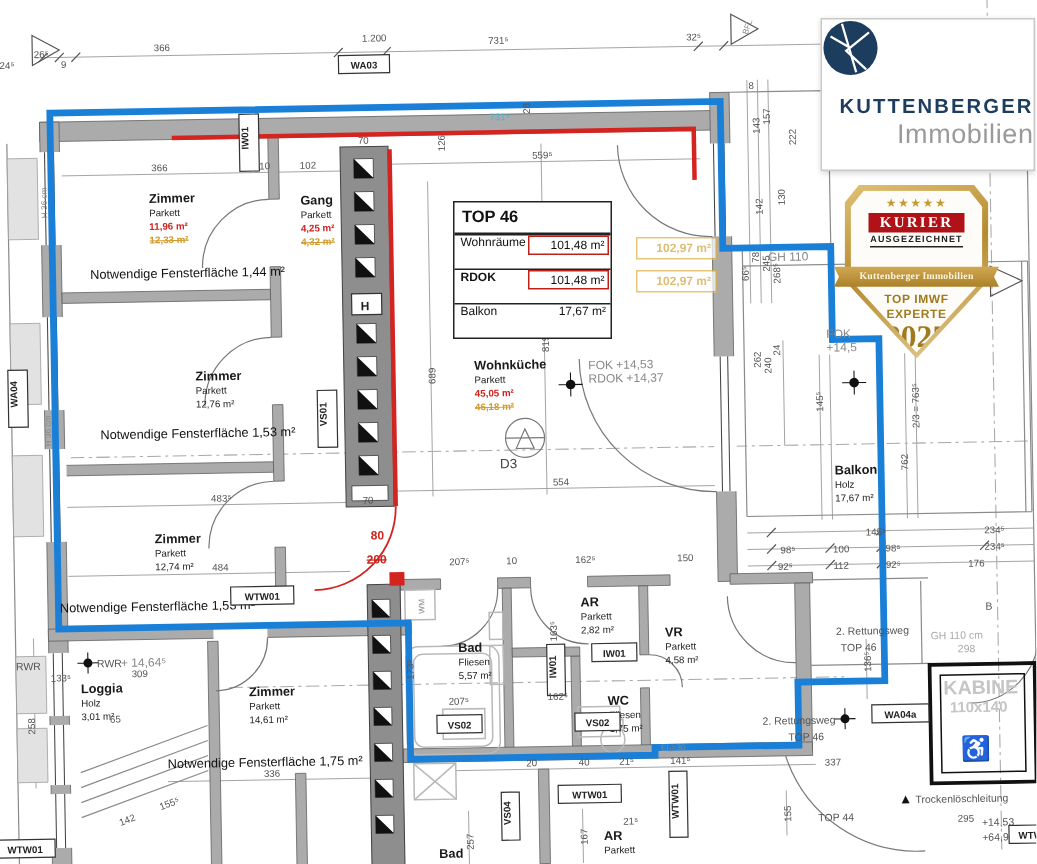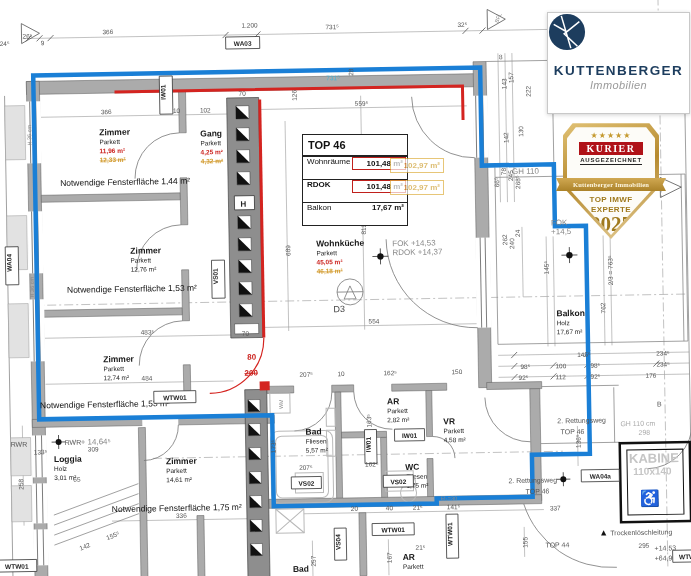--- a/index.html
+++ b/index.html
@@ -41,32 +41,32 @@
   .boxl{fill:#fff;stroke:#333;stroke-width:.8;}
   .boxt{font-size:6.5px;font-weight:bold;fill:#222;text-anchor:middle;}
   .vsmall{font-size:5.5px;fill:#888;}
 
   
   .areatable{position:absolute;left:302px;top:134px;width:104px;border:1.6px solid #222;background:#fff;}
   .at-head{height:20px;line-height:20px;padding-left:5px;font-size:11px;font-weight:bold;color:#111;border-bottom:1.2px solid #222;}
   .at-row{display:flex;align-items:flex-start;height:22px;border-top:1px solid #222;font-size:8px;color:#111;}
   .at-row:first-of-type{border-top:none;}
   .at-label{flex:1;padding-left:4px;}
-  .at-val{width:48px;text-align:right;padding-right:3px;font-weight:bold;font-size:8px;}
+  .at-val{width:48px;text-align:right;padding-right:3px;font-weight:normal;font-size:8px;}
   .boxed-red{border:1.6px solid #c0201c;margin-right:1px;padding:1px 2px;}
   .bold{font-weight:bold;}
-  .revised{position:absolute;left:390px;width:46px;border:1.6px solid #ddae3f;color:#d0a339;
+  .revised{position:absolute;left:424px;width:46px;border:1.6px solid #ddae3f;color:#d0a339;
            font-size:8px;font-weight:bold;text-align:right;padding:2px 3px;opacity:.7;background:#fff;}
 
   
   .logo{position:absolute;left:547px;top:12px;width:141px;height:100px;background:#fff;
-        border:1px solid #c9c9c9;box-shadow:0 1px 4px rgba(0,0,0,.18);text-align:center;}
+        border:1px solid #c9c9c9;box-shadow:0 1px 4px rgba(0,0,0,.18);text-align:right;}
   .logo-mark{width:38px;height:38px;margin:8px auto 4px auto;}
   .logo-name{font-size:13.5px;font-weight:bold;color:#1d3d5e;letter-spacing:1.4px;}
-  .logo-sub{font-size:11px;color:#9a9a9a;letter-spacing:.4px;margin-top:1px;font-style:italic;}
+  .logo-sub{font-size:18px;color:#9a9a9a;letter-spacing:.4px;margin-top:1px;}
 
   
   .badge{position:absolute;left:563px;top:121px;width:96px;height:118px;}
   .badge-outer{position:absolute;inset:0;
     clip-path:polygon(10% 2%,90% 2%,100% 12%,100% 56%,50% 100%,0 56%,0 12%);
     background:linear-gradient(160deg,#e2c377,#b68a2e 45%,#e6cf9a);}
   .badge-inner{position:absolute;left:4px;right:4px;top:4px;bottom:4px;
     clip-path:polygon(10% 2%,90% 2%,100% 12%,100% 56%,50% 100%,0 56%,0 12%);
     background:#fdfcf8;display:flex;flex-direction:column;align-items:center;}
   .badge-stars{margin-top:6px;font-size:8px;letter-spacing:1px;color:#c59a30;}

